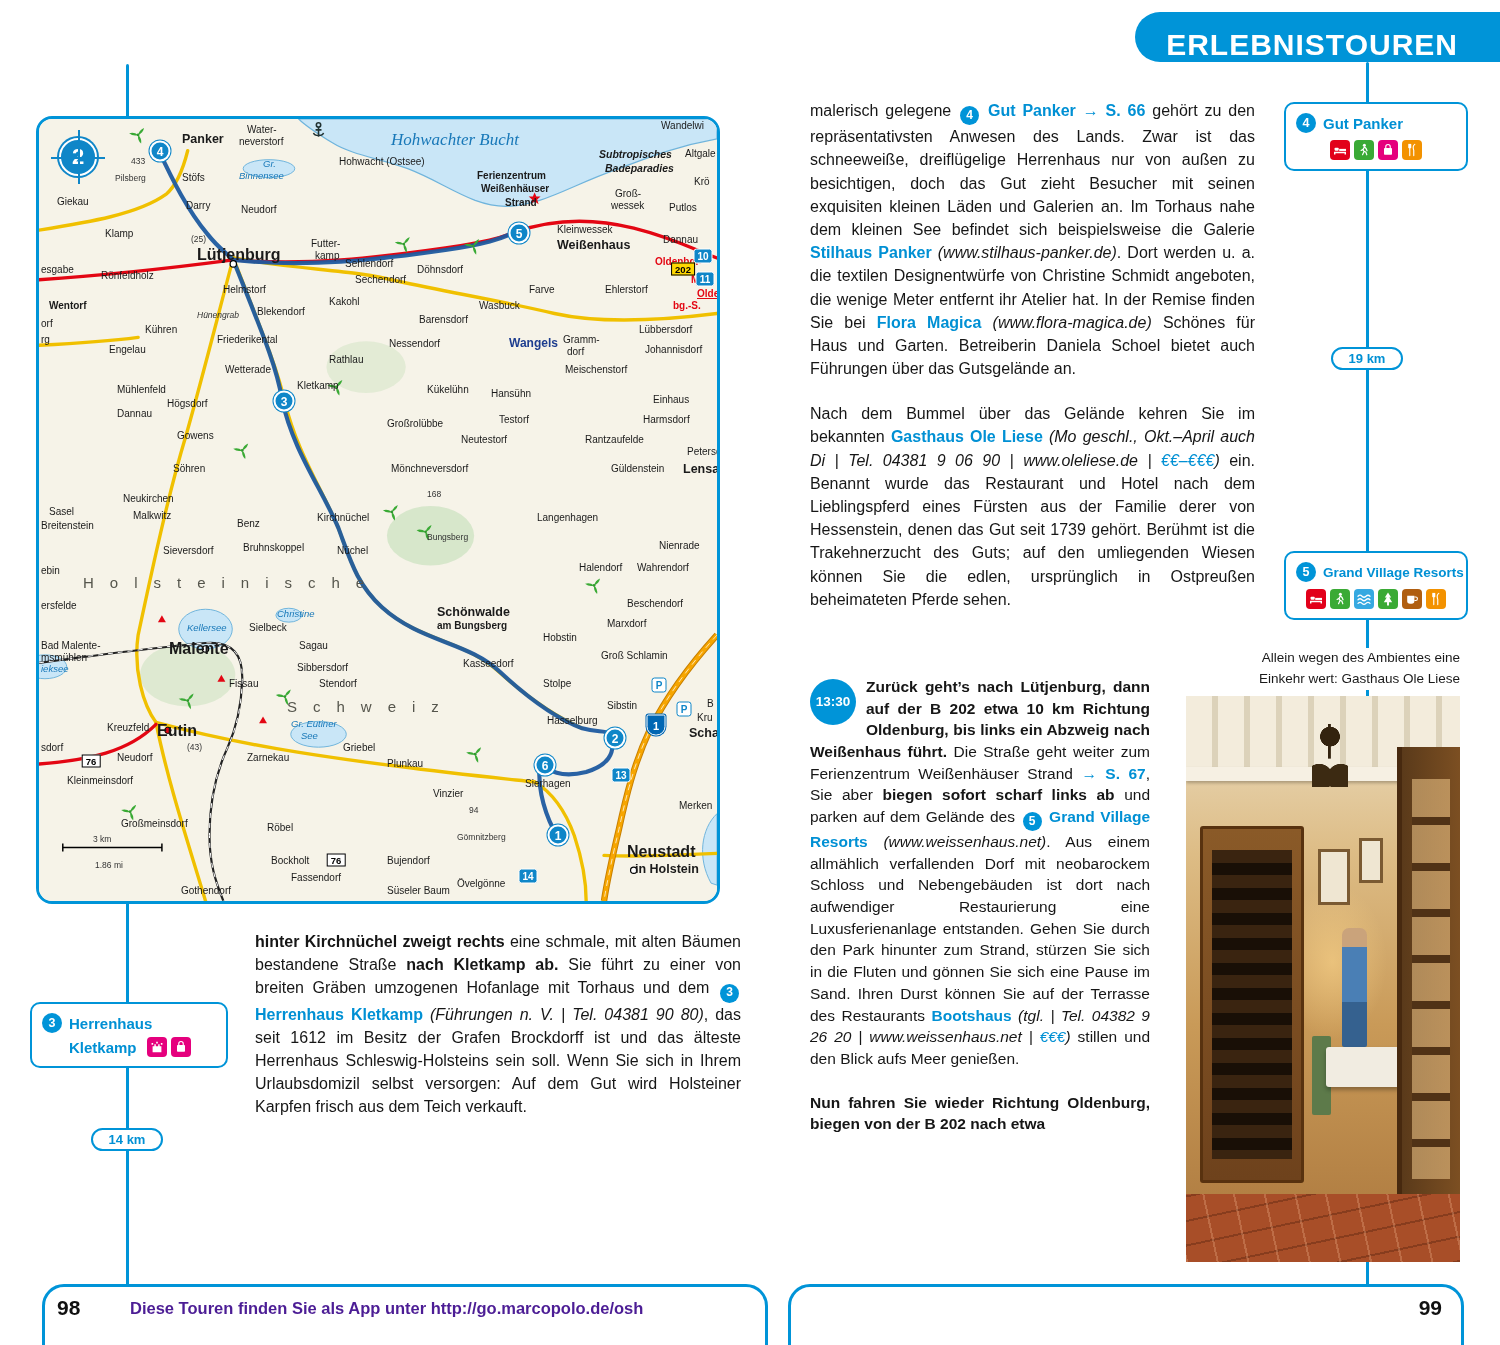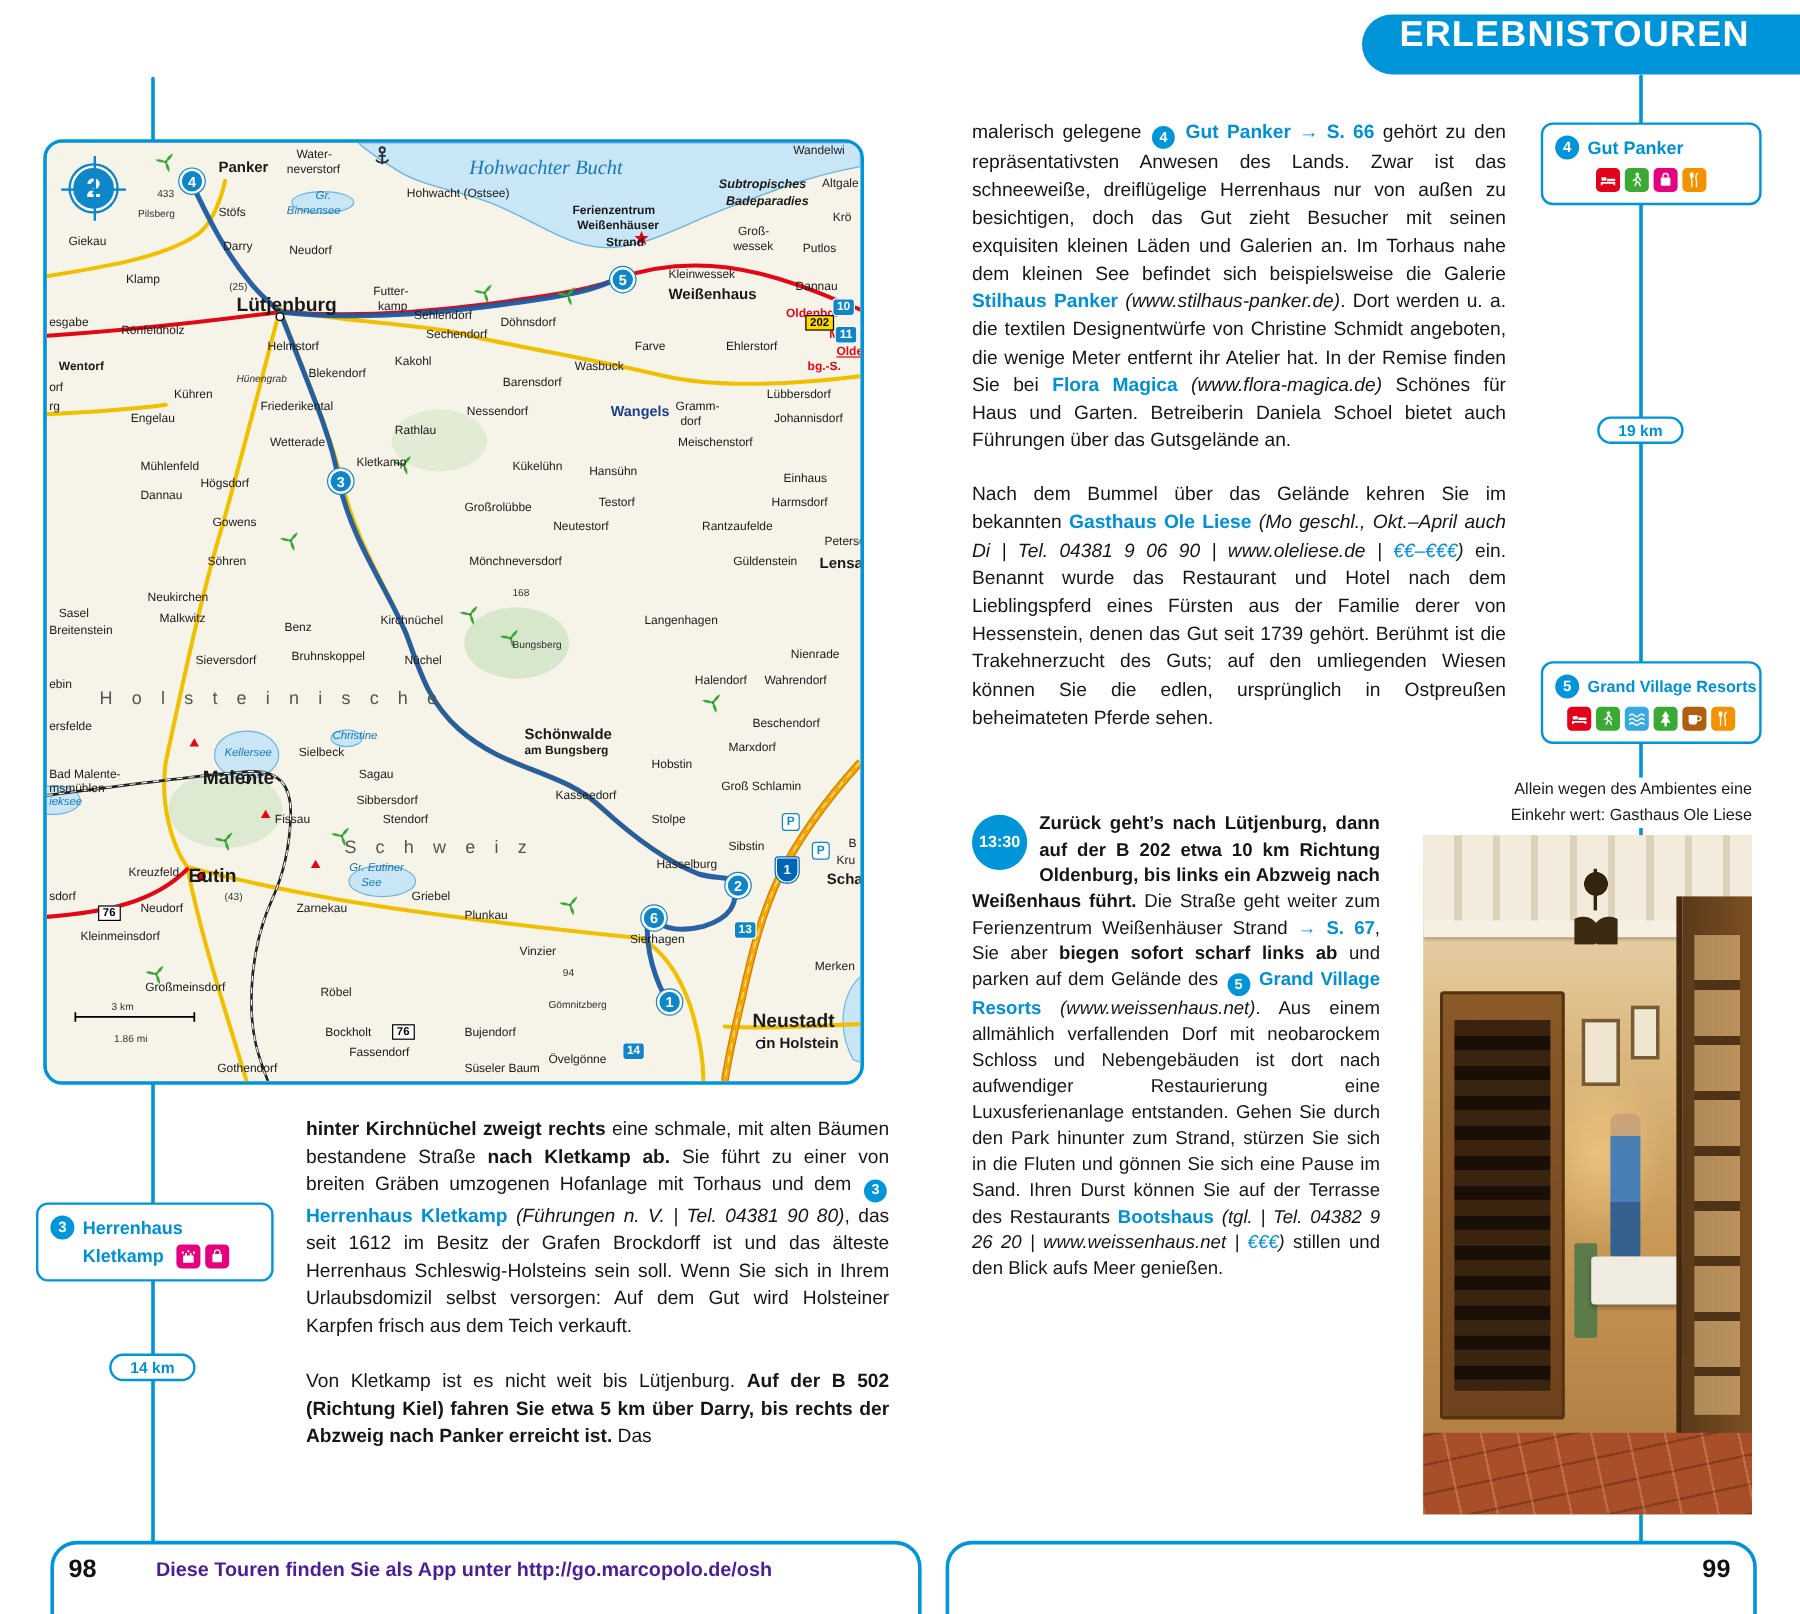--- a/index.html
+++ b/index.html
@@ -3,21 +3,21 @@
 <meta charset="utf-8">
 <title>Erlebnistouren</title>
 <style>
   *{margin:0;padding:0;box-sizing:border-box}
   body{width:1500px;height:1345px;position:relative;overflow:hidden;background:#fff;
        font-family:"Liberation Sans",sans-serif;color:#161616}
   .page{position:absolute;inset:0}
 
   
   .header-bar{position:absolute;top:12px;right:0;width:365px;height:50px;background:#0094d8;
-      border-radius:26px 0 0 26px;display:flex;align-items:flex-start;justify-content:flex-end;
+      border-radius:26px 0 0 26px;display:flex;align-items:flex-end;justify-content:flex-end;
       padding-right:42px;color:#fff;font-weight:bold;font-size:30px;letter-spacing:1px;z-index:4}
 
   
   .vline{position:absolute;width:3px;background:#0094d8;border-radius:2px;z-index:1}
   #vl1{left:126px;top:64px;height:54px}
   #vl2{left:126px;top:902px;height:384px}
   #vl3{left:1366px;top:62px;height:1224px}
 
   
   .map-box{position:absolute;left:36px;top:116px;width:684px;height:788px;border:3.5px solid #0094d8;
@@ -427,33 +427,33 @@
               <rect x="5" y="7.5" width="10" height="8.5" rx="1" fill="#fff"></rect>
             </svg>
           </span>
         </span>
     </div>
   </div>
   <div class="km-pill pill-left">14 km</div>
 
   <div class="article article-left">
     <p class="para"><span class="rt-b">hinter Kirchnüchel zweigt rechts</span><span class=""> eine schmale, mit alten Bäumen bestandene Straße </span><span class="rt-b">nach Kletkamp ab.</span><span class=""> Sie führt zu einer von breiten Gräben umzogenen Hofanlage mit Torhaus und dem </span><span class="rt-m">3</span><span class=""> </span><span class="rt-bb">Herrenhaus Kletkamp</span><span class=""> </span><span class="rt-i">(Führungen n. V. | Tel. 04381 90 80)</span><span class="">, das seit 1612 im Besitz der Grafen Brockdorff ist und das älteste Herrenhaus Schleswig-Holsteins sein soll. Wenn Sie sich in Ihrem Urlaubsdomizil selbst versorgen: Auf dem Gut wird Holsteiner Karpfen frisch aus dem Teich verkauft.</span></p>
-    <p class="para"><span class="">Von Kletkamp ist es nicht weit bis Lütjenburg. </span><span class="rt-b">Auf der B 502 (Richtung Kiel) fahren Sie etwa 5 km über Darry, bis rechts der Abzweig nach Panker erreicht ist.</span><span class=""> Das</span></p>
   </div>
 
   <div class="article article-right-top">
     <p class="para"><span class="">malerisch gelegene </span><span class="rt-m">4</span><span class=""> </span><span class="rt-bb">Gut Panker → S. 66</span><span class=""> gehört zu den repräsentativsten Anwesen des Lands. Zwar ist das schneeweiße, dreiflügelige Herrenhaus nur von außen zu besichtigen, doch das Gut zieht Besucher mit seinen exquisiten kleinen Läden und Galerien an. Im Torhaus nahe dem kleinen See befindet sich beispielsweise die Galerie </span><span class="rt-bb">Stilhaus Panker</span><span class=""> </span><span class="rt-i">(www.stilhaus-panker.de)</span><span class="">. Dort werden u. a. die textilen Designentwürfe von Christine Schmidt angeboten, die wenige Meter entfernt ihr Atelier hat. In der Remise finden Sie bei </span><span class="rt-bb">Flora Magica</span><span class=""> </span><span class="rt-i">(www.flora-magica.de)</span><span class=""> Schönes für Haus und Garten. Betreiberin Daniela Schoel bietet auch Führungen über das Gutsgelände an.</span></p>
     <p class="para"><span class="">Nach dem Bummel über das Gelände kehren Sie im bekannten </span><span class="rt-bb">Gasthaus Ole Liese</span><span class=""> </span><span class="rt-i">(Mo geschl., Okt.–April auch Di | Tel. 04381 9 06 90 | www.oleliese.de | </span><span class="rt-ib">€€–€€€</span><span class="rt-i">)</span><span class=""> ein. Benannt wurde das Restaurant und Hotel nach dem Lieblingspferd eines Fürsten aus der Familie derer von Hessenstein, denen das Gut seit 1739 gehört. Berühmt ist die Trakehnerzucht des Guts; auf den umliegenden Wiesen können Sie die edlen, ursprünglich in Ostpreußen beheimateten Pferde sehen.</span></p>
   </div>
 
   <div class="article article-right-narrow">
     <p class="para">
       <span class="time-badge">13:30</span>
       <span><span class="rt-b">Zurück geht’s nach Lütjenburg, dann auf der B 202 etwa 10 km Richtung Oldenburg, bis links ein Abzweig nach Weißenhaus führt.</span><span class=""> Die Straße geht weiter zum Ferienzentrum Weißenhäuser Strand </span><span class="rt-bb">→ S. 67</span><span class="">, Sie aber </span><span class="rt-b">biegen sofort scharf links ab</span><span class=""> und parken auf dem Gelände des </span><span class="rt-m">5</span><span class=""> </span><span class="rt-bb">Grand Village Resorts</span><span class=""> </span><span class="rt-i">(www.weissenhaus.net)</span><span class="">. Aus einem allmählich verfallenden Dorf mit neobarockem Schloss und Nebengebäuden ist dort nach aufwendiger Restaurierung eine Luxusferienanlage entstanden. Gehen Sie durch den Park hinunter zum Strand, stürzen Sie sich in die Fluten und gönnen Sie sich eine Pause im Sand. Ihren Durst können Sie auf der Terrasse des Restaurants </span><span class="rt-bb">Bootshaus</span><span class=""> </span><span class="rt-i">(tgl. | Tel. 04382 9 26 20 | www.weissenhaus.net | </span><span class="rt-ib">€€€</span><span class="rt-i">)</span><span class=""> stillen und den Blick aufs Meer genießen.</span></span>
     </p>
+    <p class="para"><span class="rt-b">Nun fahren Sie wieder Richtung Oldenburg, biegen von der B 202 nach etwa</span></p>
   </div>
 
   <div class="poi-box box-panker">
     <div class="poi-title">
       <span class="poi-num">4</span>
       <span>Gut Panker</span>
     </div>
     <div class="poi-icons center">
         <span class="poi-ic" style="background: rgb(226, 0, 26);">
           <svg viewBox="0 0 20 20">

